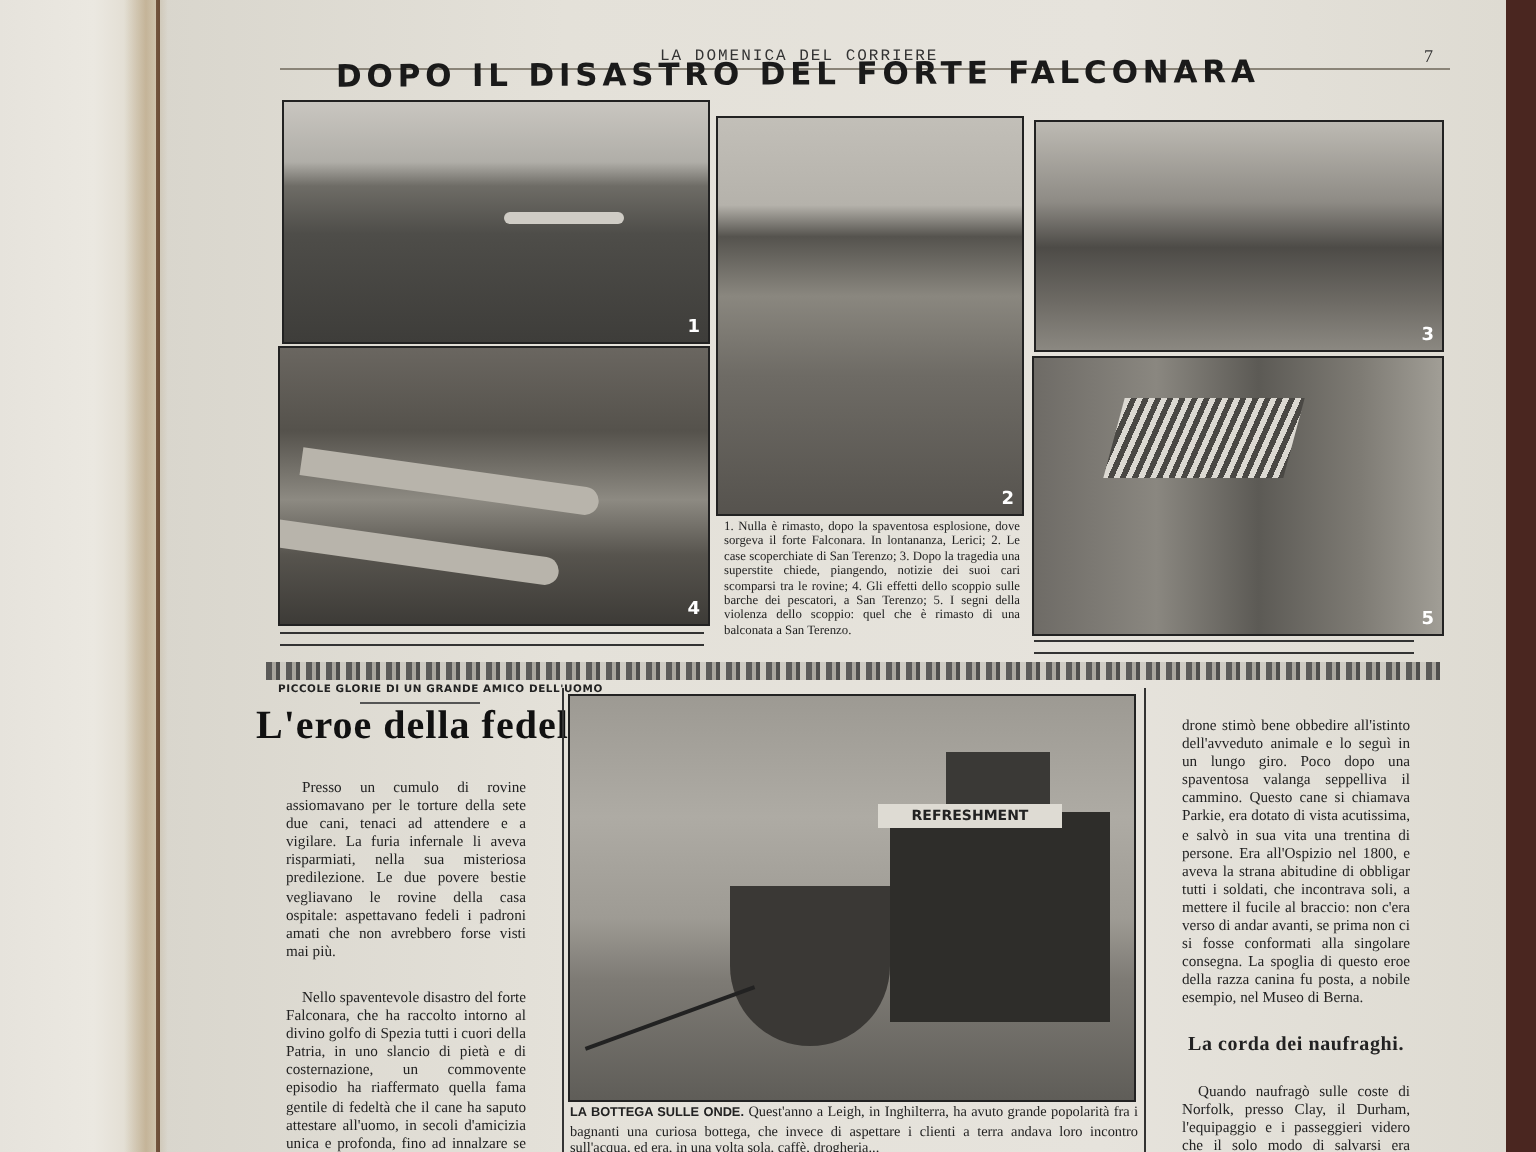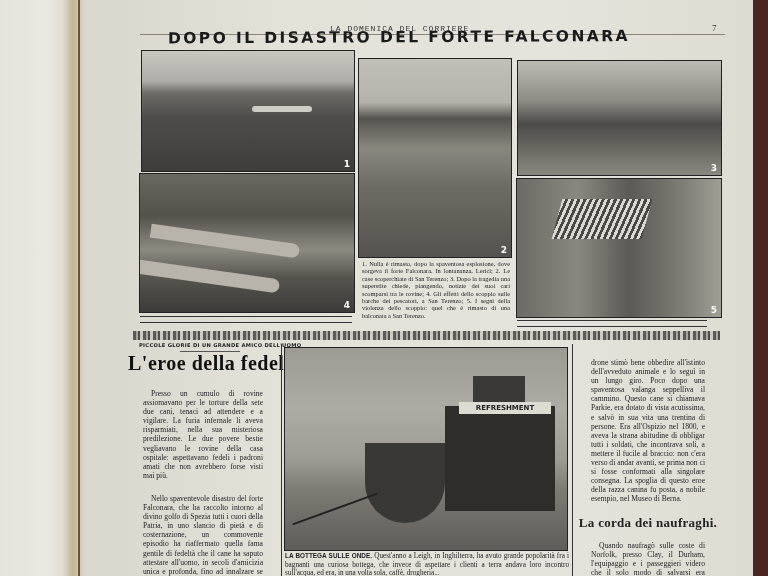--- a/index.html
+++ b/index.html
@@ -25,25 +25,25 @@
   .cap-top{position:absolute;left:362px;top:260px;width:148px;font-size:6.4px;line-height:7.4px;color:#222;text-align:justify;}
   .ornrule{position:absolute;height:5px;border-top:1px solid #333;border-bottom:1px solid #333;}
   .ornament{position:absolute;left:133px;top:331px;width:587px;height:9px;background:repeating-linear-gradient(90deg,#3a3a3a 0 3px,#9a978f 3px 5px,#2a2a2a 5px 7px,#c9c6be 7px 10px);opacity:.8;}
   .kicker{position:absolute;left:139px;top:342px;font-family:"DejaVu Sans",sans-serif;font-size:5.2px;font-weight:bold;color:#222;letter-spacing:.3px;}
   .kicker-rule{position:absolute;left:180px;top:351px;width:60px;height:1px;background:#555;}
   .art-title{position:absolute;left:128px;top:352px;font-size:20px;font-weight:bold;color:#111;letter-spacing:.5px;}
   .col{position:absolute;font-size:7.6px;line-height:9.1px;color:#222;text-align:justify;}
   .col1{left:129px;top:375px;width:148px;}
   .col3{left:577px;top:344px;width:142px;}
   .col p{margin:14px;text-indent:8px;}
-  .sub{font-weight:bold;text-align:center;font-size:13px;margin:3px 0 2px 0;letter-spacing:.3px;}
+  .sub{font-weight:bold;text-align:center;font-size:10px;margin:3px 0 2px 0;letter-spacing:.3px;}
   .vrule{position:absolute;width:1px;background:#333;}
   .photo-big{left:284px;top:347px;width:282px;height:202px;background:linear-gradient(180deg,#9d9a93 0%,#aeaba4 30%,#9e9b94 55%,#7e7b75 70%,#5f5d58 100%);}
   .kiosk{position:absolute;left:160px;top:58px;width:110px;height:105px;background:#2e2d2a;}
-  .kiosk .sign{position:absolute;left:-6px;top:-4px;width:92px;height:12px;background:#dedbd3;font-family:"DejaVu Sans",sans-serif;font-size:7px;font-weight:bold;color:#222;line-height:12px;text-align:center;margin-left:20px;}
+  .kiosk .sign{position:absolute;left:-6px;top:-4px;width:92px;height:12px;background:#dedbd3;font-family:"DejaVu Sans",sans-serif;font-size:7px;font-weight:bold;color:#222;line-height:12px;text-align:center;}
   .kiosk .board{position:absolute;left:28px;top:-30px;width:52px;height:26px;background:#3a3936;}
   .rowboat{position:absolute;left:80px;top:95px;width:80px;height:80px;background:#3a3835;border-radius:0 0 40px 40px;}
   .oar{position:absolute;left:5px;top:160px;width:90px;height:2px;background:#222;transform:rotate(-20deg);}
   .cap-bottom{position:absolute;left:285px;top:552px;width:284px;font-size:7.2px;line-height:8.6px;color:#222;text-align:justify;}
   .cap-bottom b{font-family:Liberation Sans, sans-serif;font-size:6.4px;margin-top:36px;}
 </style>
 </head>
 <body>
 
 <div class="left-page"></div>

